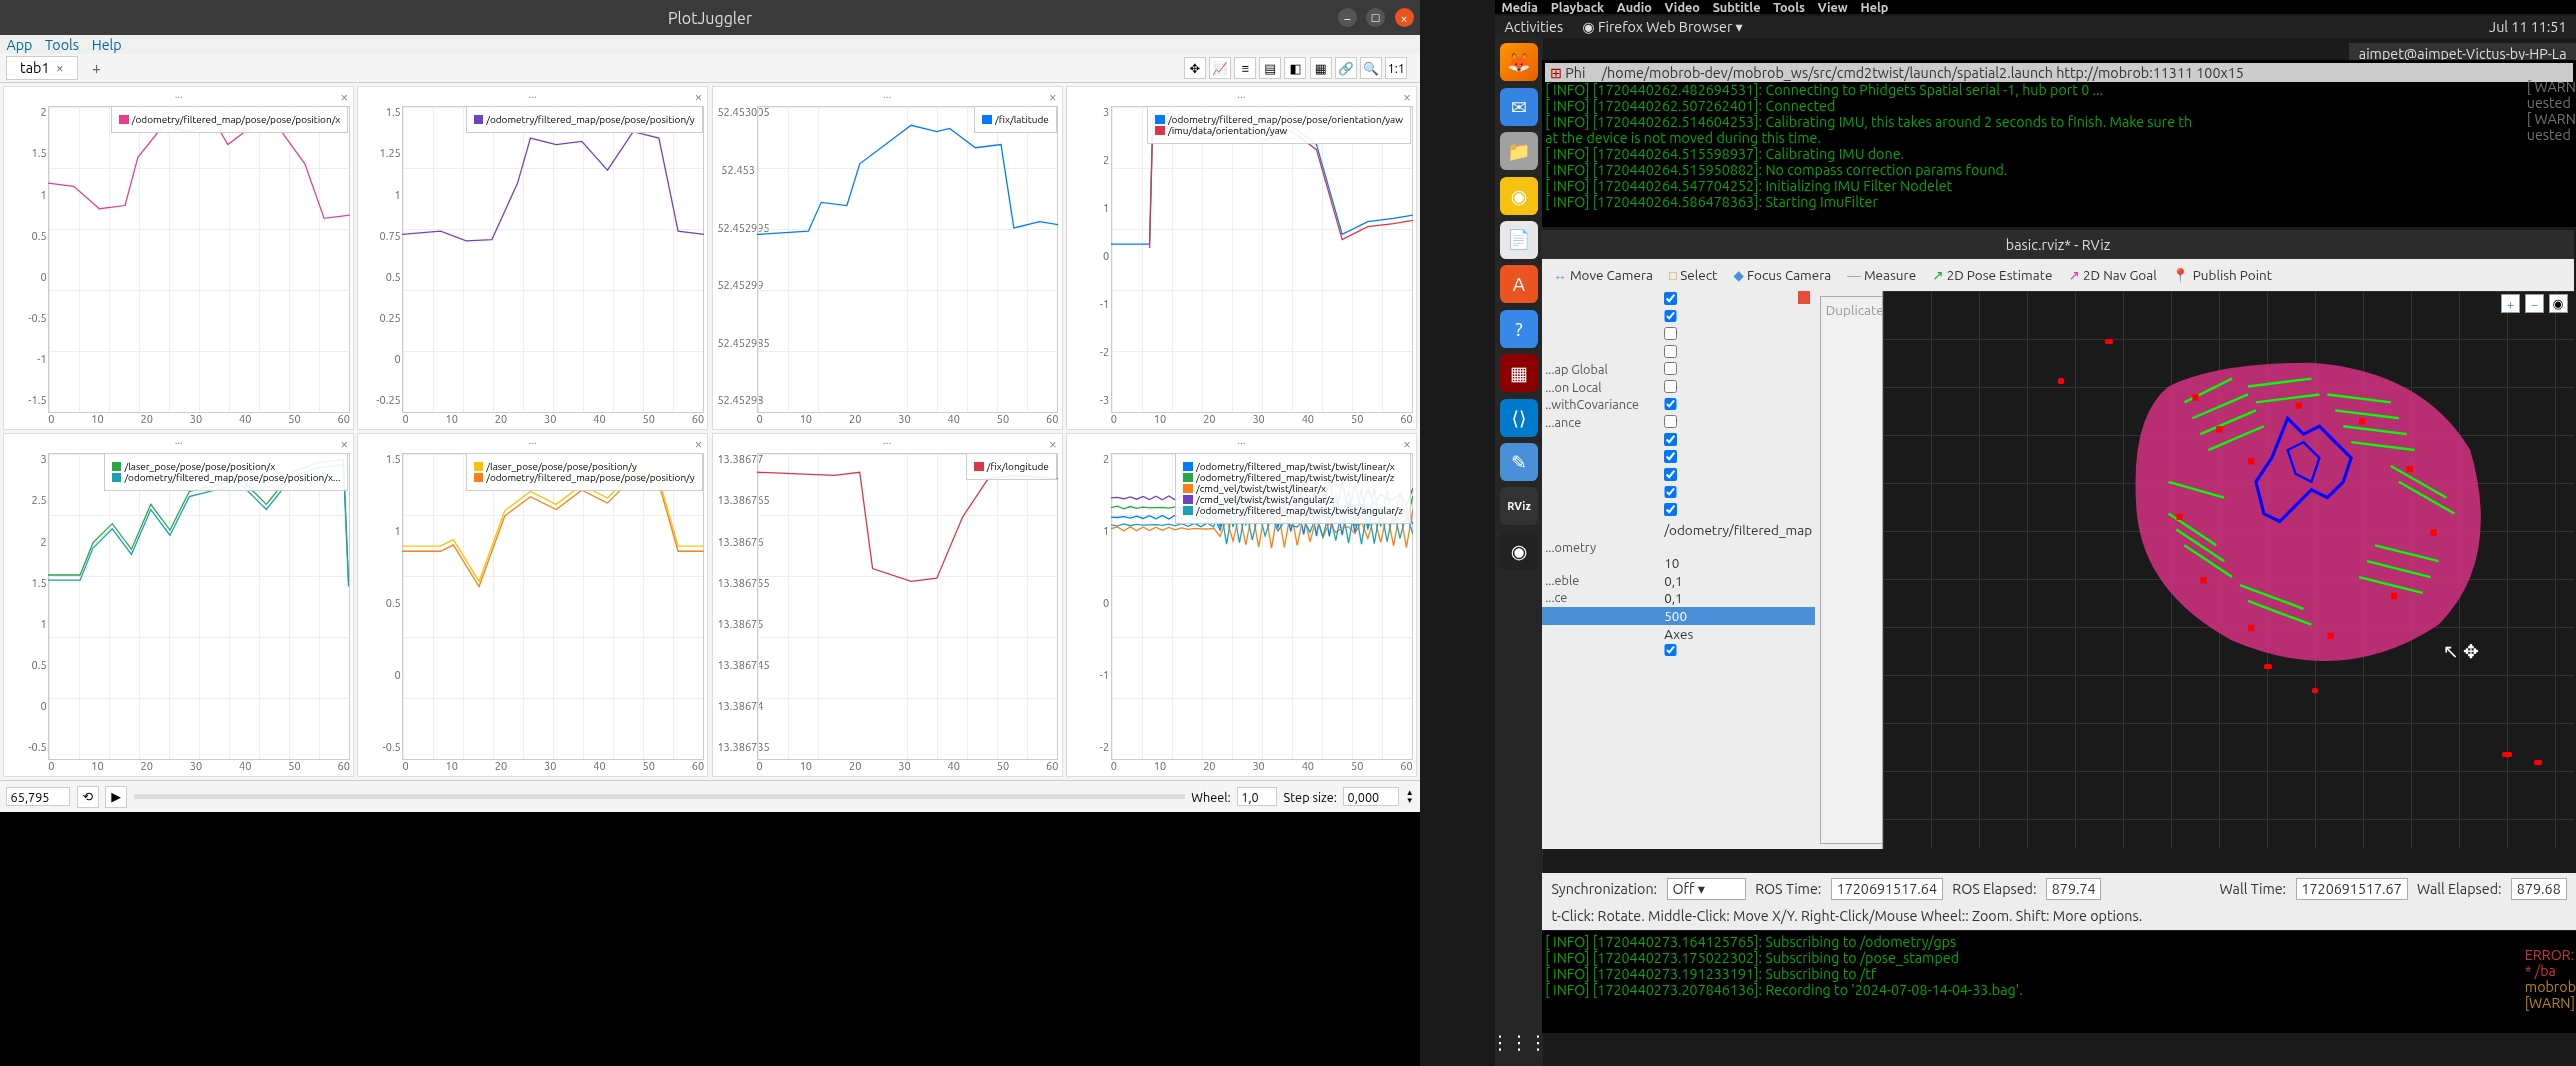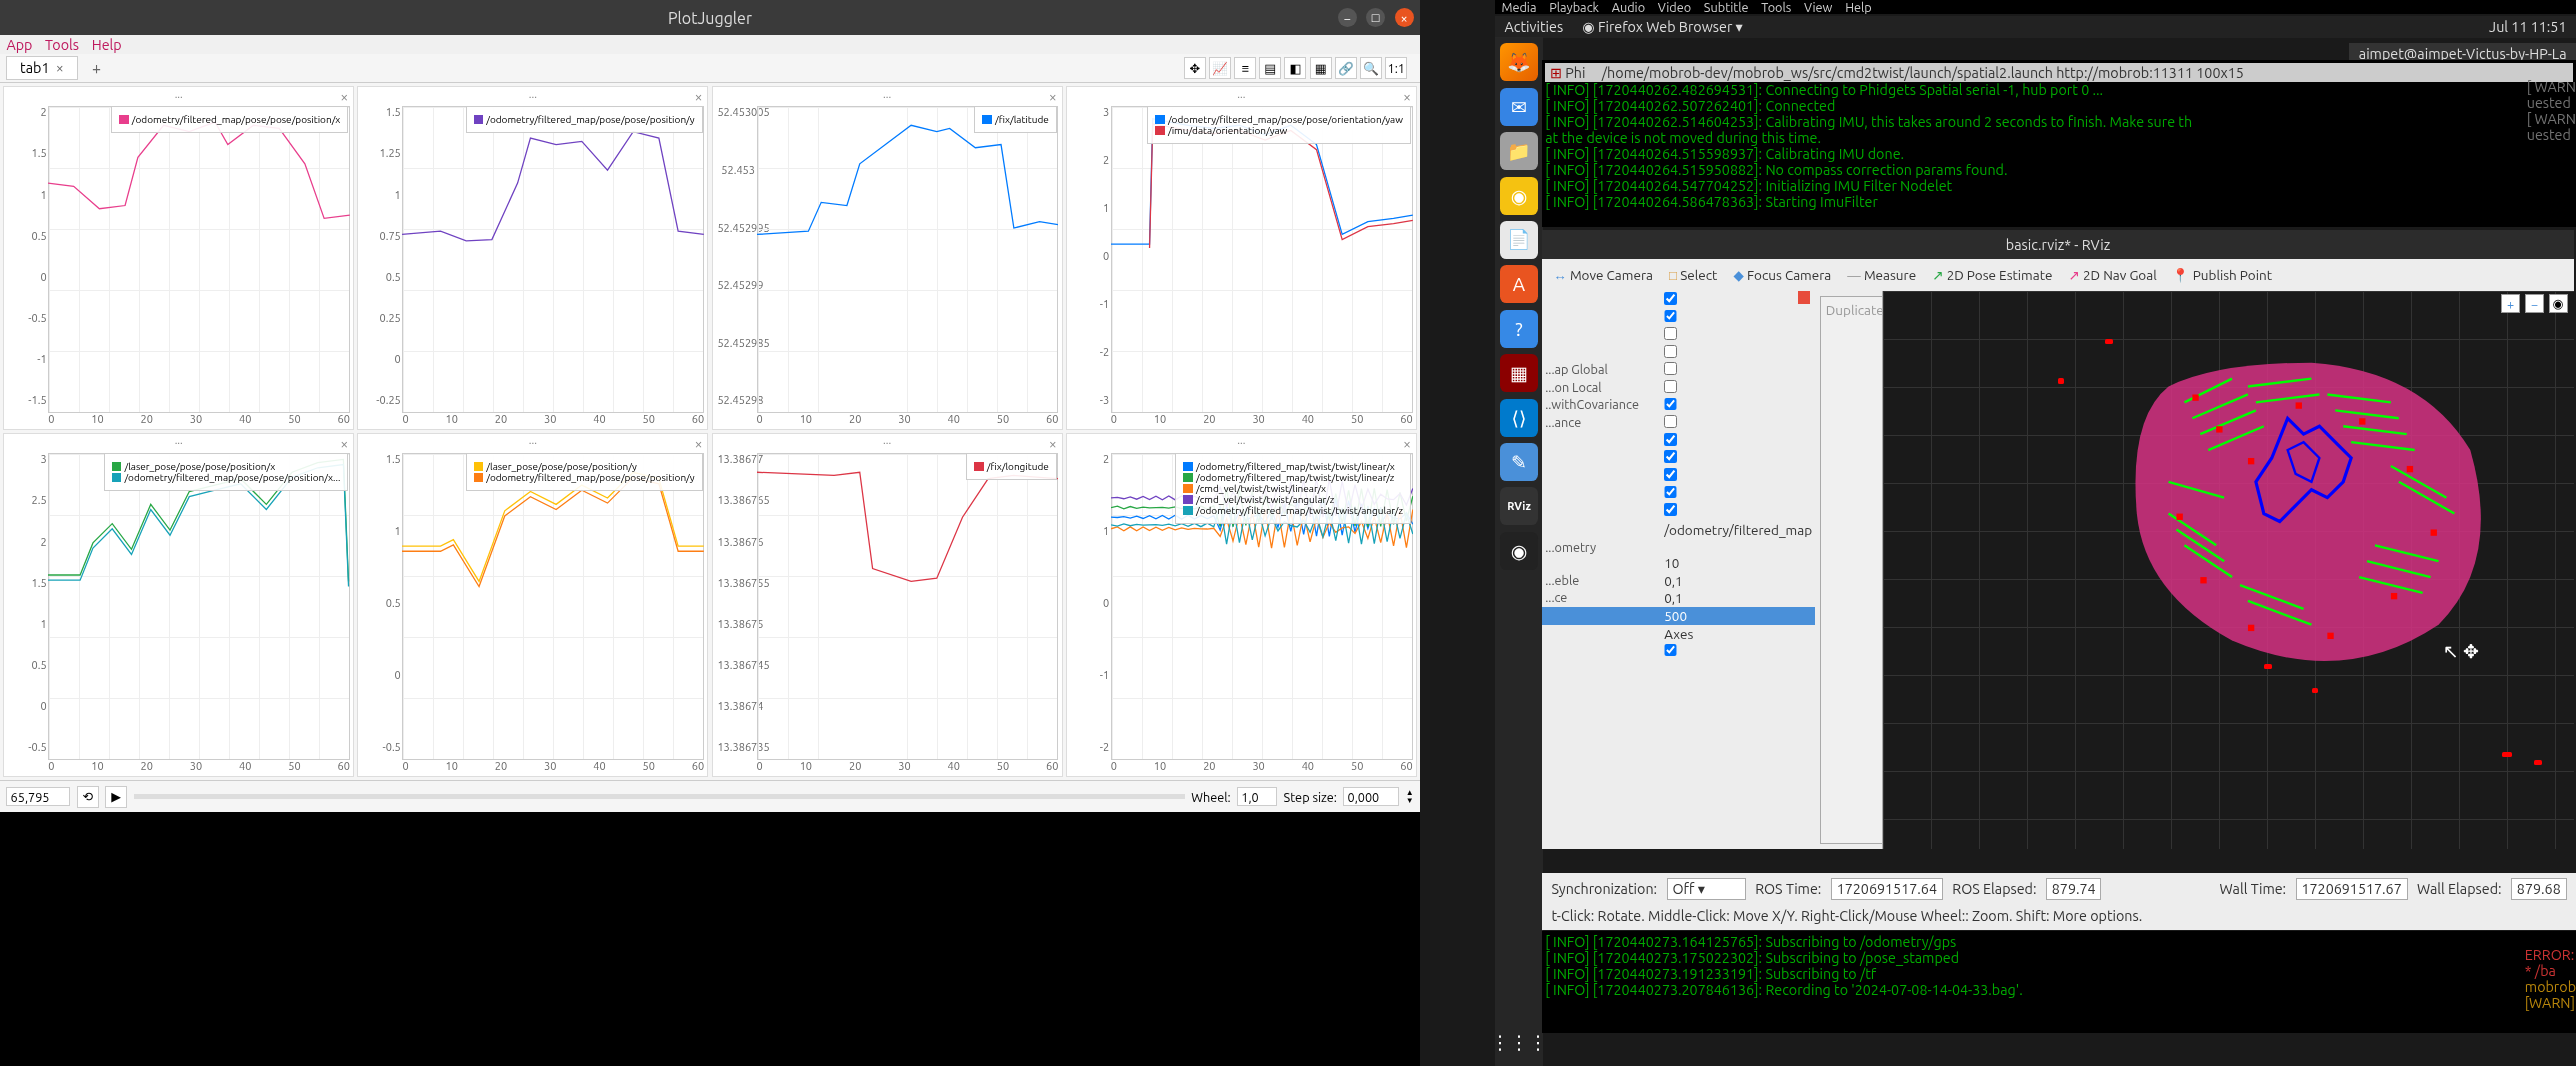--- a/index.html
+++ b/index.html
@@ -6,21 +6,21 @@
 body { width: 2576px; height: 1066px; background: #000; overflow: hidden; position: relative; }
 
 
 .pj-window { position: absolute; left: 0; top: 0; width: 1420px; height: 812px; background: #2c2c2c; }
 .pj-titlebar { height: 35px; background: #3a3a3a; display: flex; align-items: center; padding: 0 6.4px; position: relative; }
 .pj-title { position: absolute; left: 50%; transform: translateX(-50%); color: #ddd; font-size: 16px; }
 .pj-win-controls { position: absolute; right: 6.4px; display: flex; gap: 9.5px; }
 .pj-win-btn { width: 19px; height: 19px; border-radius: 50%; display: flex; align-items: center; justify-content: center; color: #fff; font-size: 12.7px; }
 .pj-close { background: #e95420; }
 .pj-min, .pj-max { background: #555; }
-.pj-menubar { height: 19px; background: #f0f0f0; display: flex; align-items: center; padding: 0 6.4px; gap: 12.7px; font-size: 14.3px; color: #be185d; }
+.pj-menubar { height: 19px; background: #f0f0f0; display: flex; align-items: center; padding: 0 6.4px; gap: 12.7px; font-size: 14.3px; color: #0369a1; }
 .pj-content { background: #f5f5f5; height: calc(100% - 35px - 19px); display: flex; flex-direction: column; }
 .pj-tabbar { height: 29px; display: flex; align-items: center; padding: 3.2px 6.4px; border-bottom: 0.8px solid #ccc; }
 .pj-tab { padding: 3.2px 12.7px; background: #fff; border: 0.8px solid #ccc; font-size: 14.3px; display: flex; align-items: center; gap: 6.4px; }
 .pj-tab-close { color: #666; cursor: pointer; }
 .pj-tab-add { margin-left: 6.4px; padding: 3.2px 8px; color: #666; cursor: pointer; font-size: 16px; }
 .pj-toolbar-right { margin-left: auto; display: flex; gap: 3.2px; padding-right: 6.4px; }
 .pj-tool { width: 22px; height: 22px; border: 0.8px solid #ccc; display: flex; align-items: center; justify-content: center; font-size: 12.7px; background: #fff; }
 .pj-plots { flex: 1; display: grid; grid-template-columns: repeat(4, 1fr); grid-template-rows: repeat(2, 1fr); gap: 3.2px; padding: 3.2px; }
 .pj-plot { background: #fff; border: 0.8px solid #ddd; position: relative; display: flex; flex-direction: column; }
 .pj-plot-header { height: 12.7px; display: flex; justify-content: center; align-items: center; font-size: 11px; color: #888; position: relative; }
@@ -34,21 +34,21 @@
 .pj-grid { position: absolute; left: 44px; right: 3.2px; top: 6.4px; bottom: 16px; background-image: repeating-linear-gradient(to right, #eee 0, #eee 0.8px, transparent 0.8px, transparent 10%), repeating-linear-gradient(to bottom, #eee 0, #eee 0.8px, transparent 0.8px, transparent 20%); border: 0.8px solid #ccc; }
 .pj-svg { position: absolute; left: 44px; right: 3.2px; top: 6.4px; bottom: 16px; }
 .pj-footer { height: 32px; display: flex; align-items: center; padding: 0 6.4px; gap: 6.4px; border-top: 0.8px solid #ccc; font-size: 12.7px; }
 .pj-time-input { width: 64px; border: 0.8px solid #ccc; padding: 1.6px 3.2px; font-size: 12.7px; }
 .pj-play-btn { width: 22px; height: 22px; border: 0.8px solid #ccc; display: flex; align-items: center; justify-content: center; background: #fff; }
 .pj-slider { flex: 1; height: 4.8px; background: #ddd; }
 .pj-speed-input { width: 40px; border: 0.8px solid #ccc; padding: 1.6px 3.2px; font-size: 12.7px; }
 
 
 .desktop-right { position: absolute; left: 1420px; top: 0; right: 0; height: 1066px; background: #1a1a1a; }
-.gnome-menubar { position: absolute; top: 0; left: 75px; right: 0; height: 14.3px; background: #000; display: flex; align-items: center; font-size: 12.7px; color: #ccc; gap: 12.7px; padding: 0 6.4px; }
+.gnome-menubar { position: absolute; top: 0; left: 75px; right: 0; height: 14.3px; background: #000; display: flex; align-items: center; font-size: 12.7px; color: #ccc; gap: 12.7px; padding: 0 6.4px; font-weight: bold; }
 .gnome-topbar { position: absolute; top: 16px; left: 75px; right: 0; height: 22px; background: #222; display: flex; align-items: center; padding: 0 9.5px; color: #ddd; font-size: 14.3px; }
 .gnome-right { margin-left: auto; }
 .gnome-dock { position: absolute; left: 75px; top: 37px; width: 48px; height: calc(100% - 37px); background: rgba(40,40,40,0.9); display: flex; flex-direction: column; align-items: center; gap: 6.4px; padding-top: 6.4px; }
 .dock-icon { width: 38px; height: 38px; border-radius: 6.4px; display: flex; align-items: center; justify-content: center; font-size: 19px; color: #fff; }
 .dock-firefox { background: linear-gradient(135deg,#ff9500,#e66000); }
 .dock-blue { background: #3584e4; }
 .dock-files { background: #a0a0a0; }
 .dock-sw { background: #e95420; }
 .dock-term { background: #8b0000; }
 .dock-help { background: #3689e6; }

